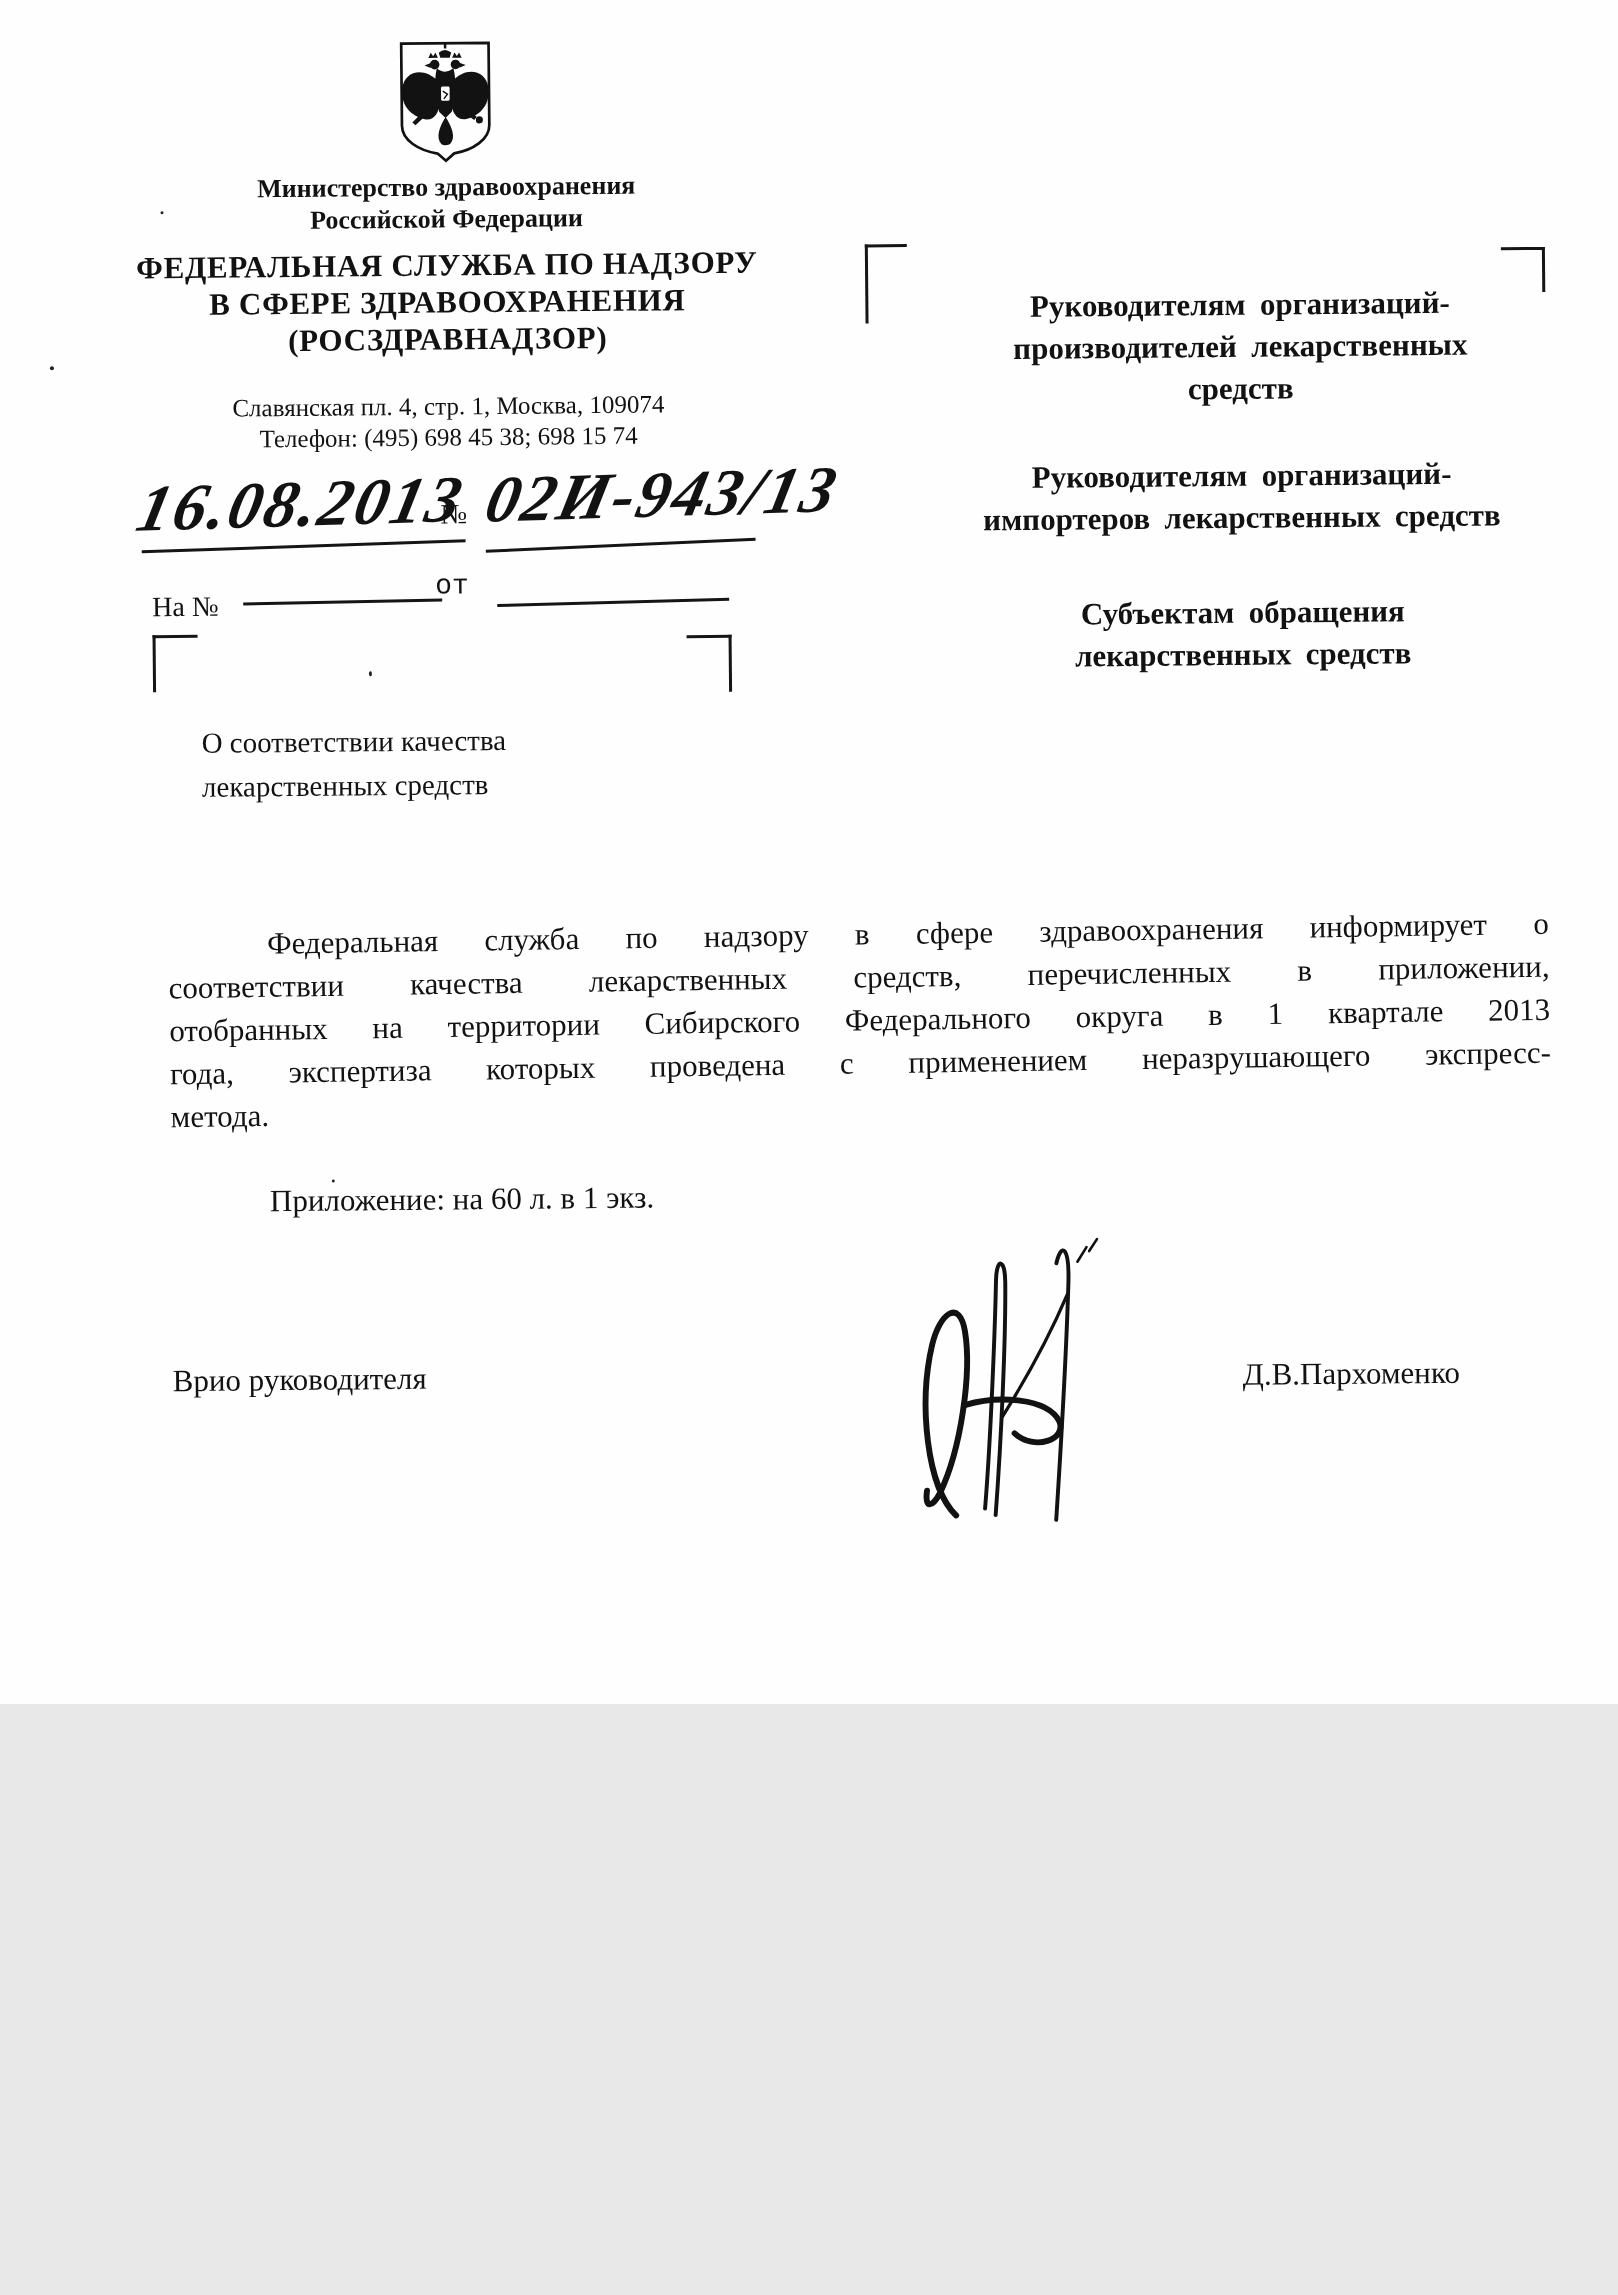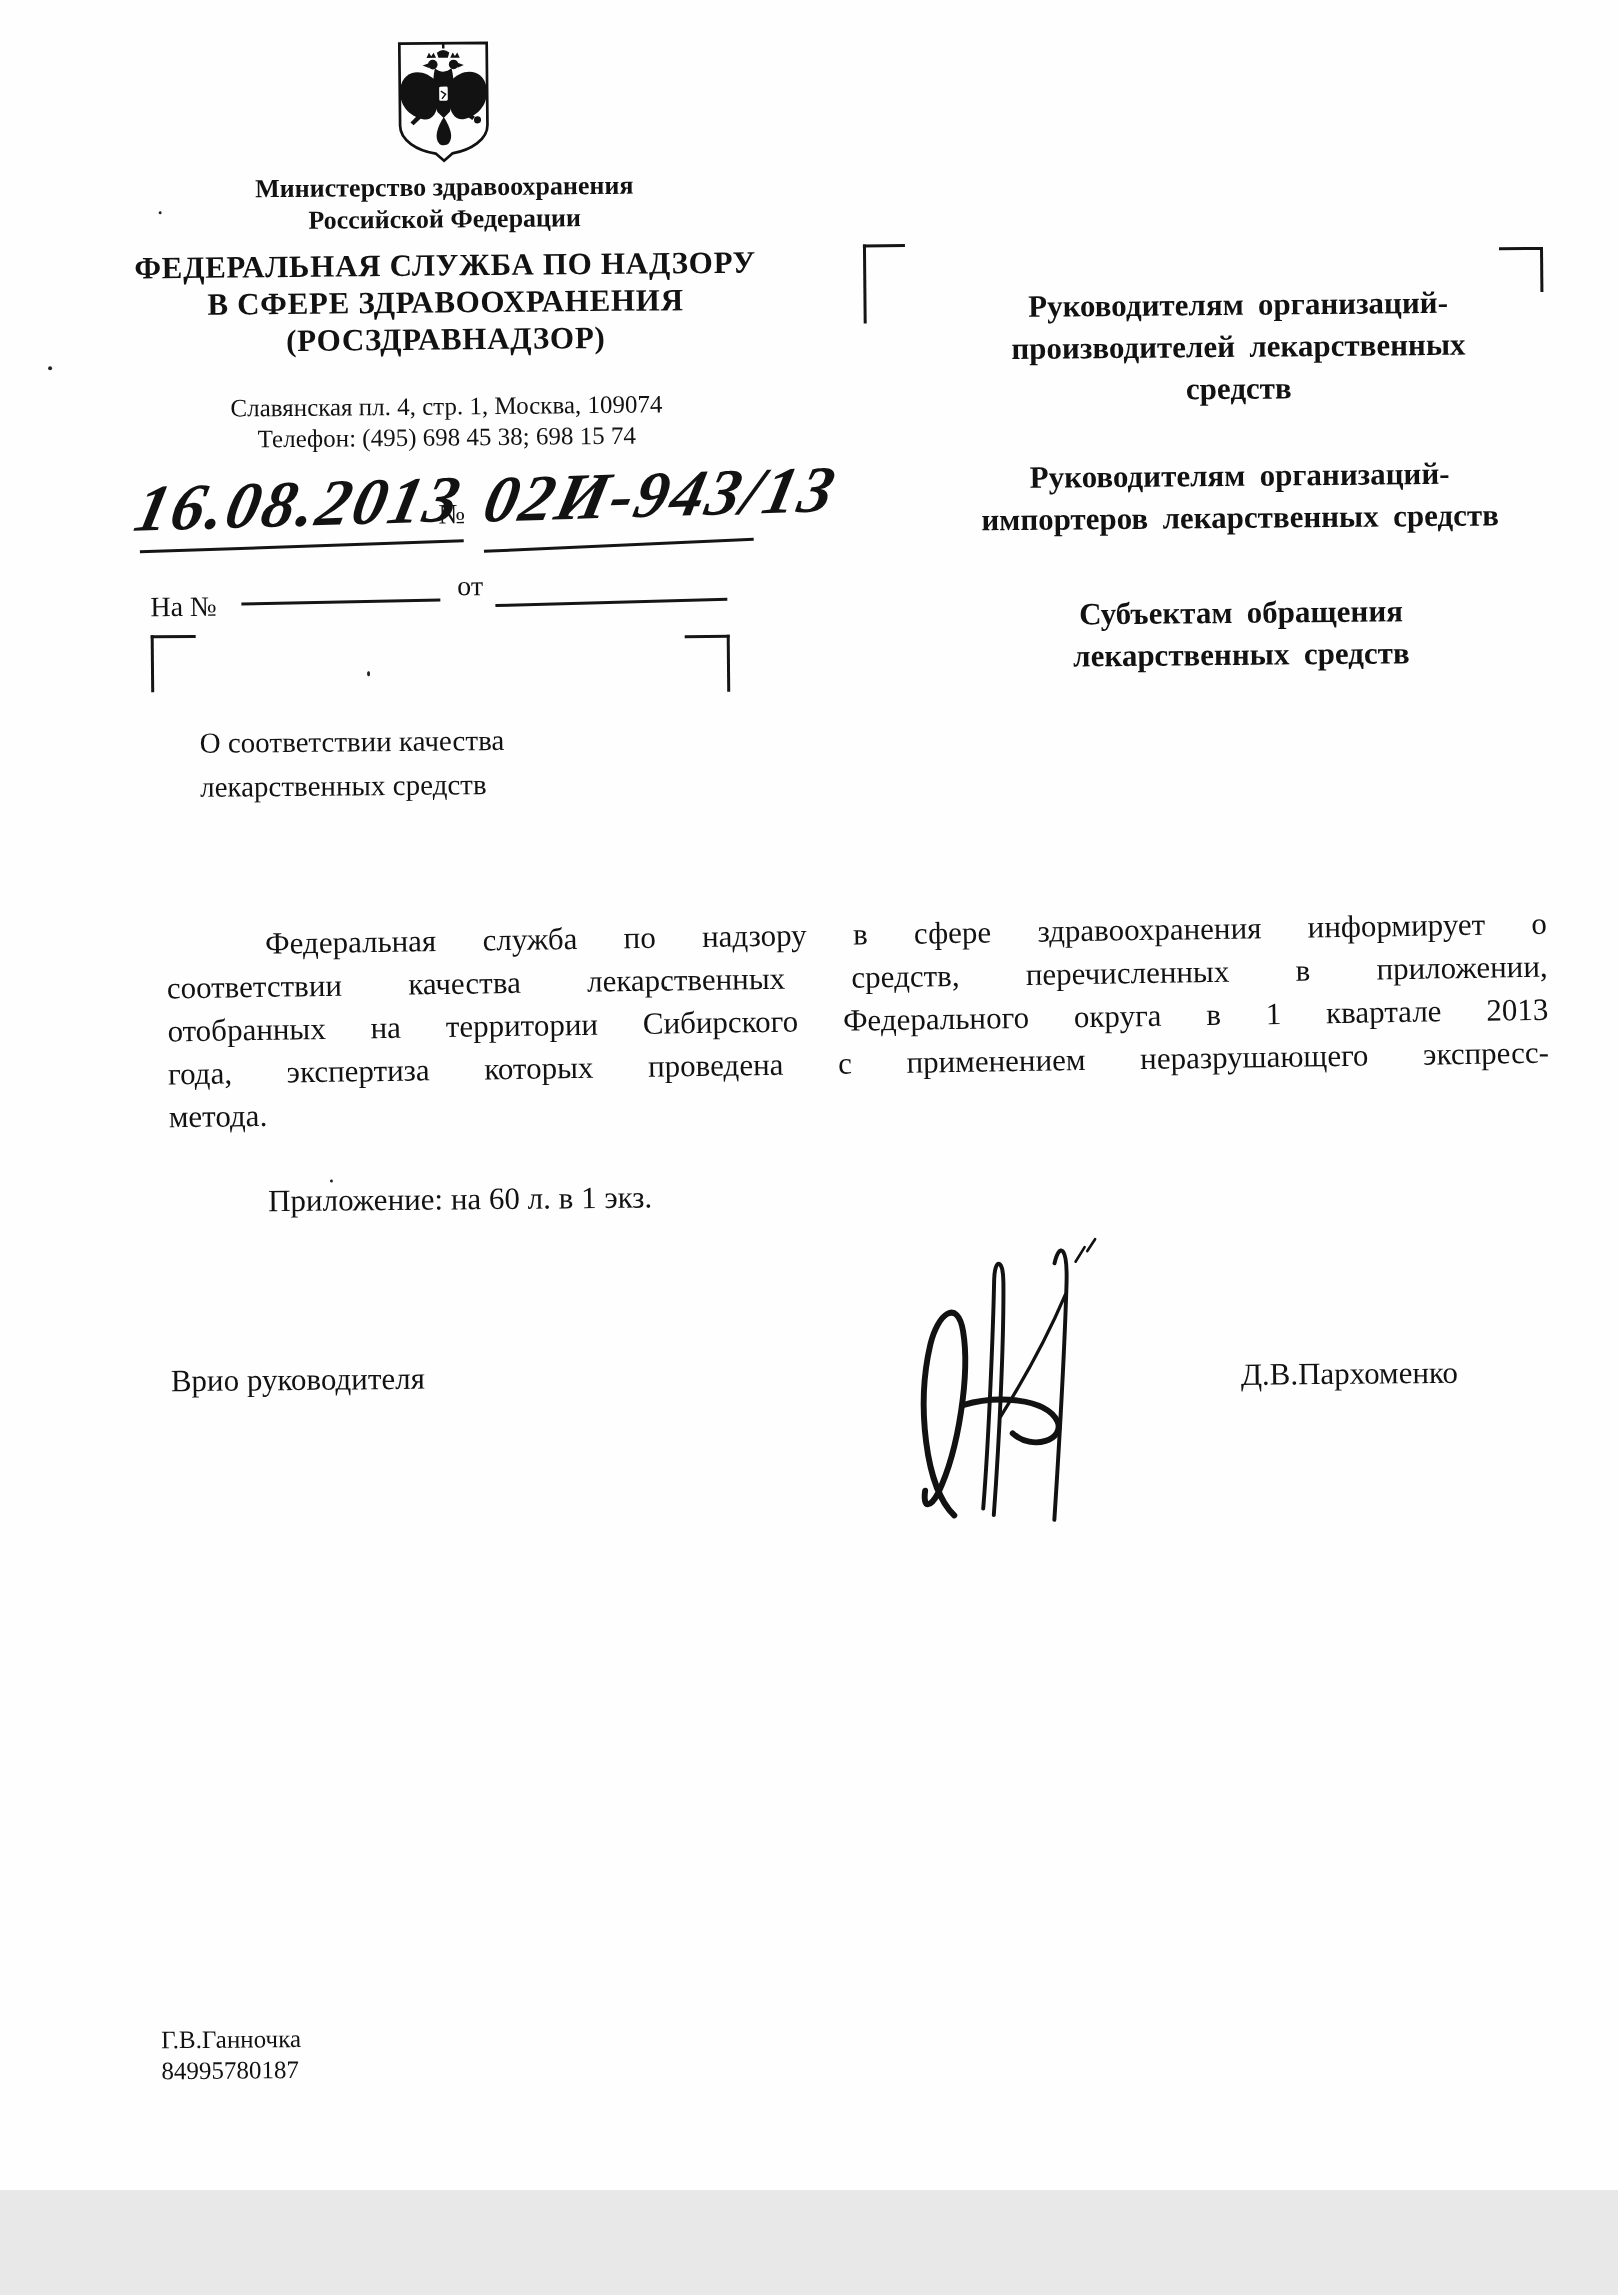--- a/index.html
+++ b/index.html
@@ -1,18 +1,18 @@
 <!DOCTYPE html>
 <html style="font-size:10.5px"><head>
 <meta charset="utf-8">
 <style>
   html,body{margin:0;padding:0;background:#e8e8e8;}
   .page{
     position:relative;
-    width:1618px;height:2190px;
+    width:1618px;height:1704px;
     background:#fefefe;
     overflow:hidden;
     font-family:"Liberation Serif","DejaVu Serif",serif;
     color:#121212;
   }
   .tilt{position:absolute;inset:0;transform:rotate(-0.55deg);transform-origin:50% 40%;}
 
   
   .letterhead{position:absolute;left:112px;top:33px;width:678px;text-align:center;}
   .emblem{display:inline-block;width:104px;height:124px;margin-top:2.6px;}
@@ -110,21 +110,21 @@
   </div>
 
   <div class="hand" style="left:141px;top:461px;">16.08.2013</div>
   <div class="rule" style="left:143px;top:540px;width:324px;transform:rotate(-1.4deg);"></div>
   <div class="plain" style="left:442px;top:495px;">№</div>
   <div class="hand" style="left:490px;top:455px;">02И-943/13</div>
   <div class="rule" style="left:487px;top:542px;width:270px;transform:rotate(-2deg);"></div>
 
   <div class="plain" style="left:153px;top:585px;">На №</div>
   <div class="rule" style="left:244px;top:596px;width:199px;transform:rotate(-0.6deg);"></div>
-  <div class="plain" style="left:460px;top:567px;">от</div>
+  <div class="plain" style="left:436px;top:567px;font-family:Liberation Mono, monospace;">от</div>
   <div class="rule" style="left:498px;top:599px;width:232px;transform:rotate(-1deg);"></div>
 
   <div class="corner tl" style="left:869px;top:245px;width:39px;height:76px;"></div>
   <div class="corner tr" style="left:1505px;top:254px;width:41px;height:42px;"></div>
   <div class="corner tl" style="left:153px;top:629px;width:42px;height:54px;"></div>
   <div class="corner tr" style="left:687px;top:634px;width:42px;height:54px;"></div>
 
   <div class="recipients">
     <div class="recipient r1">
       <div>Руководителям организаций-</div>

